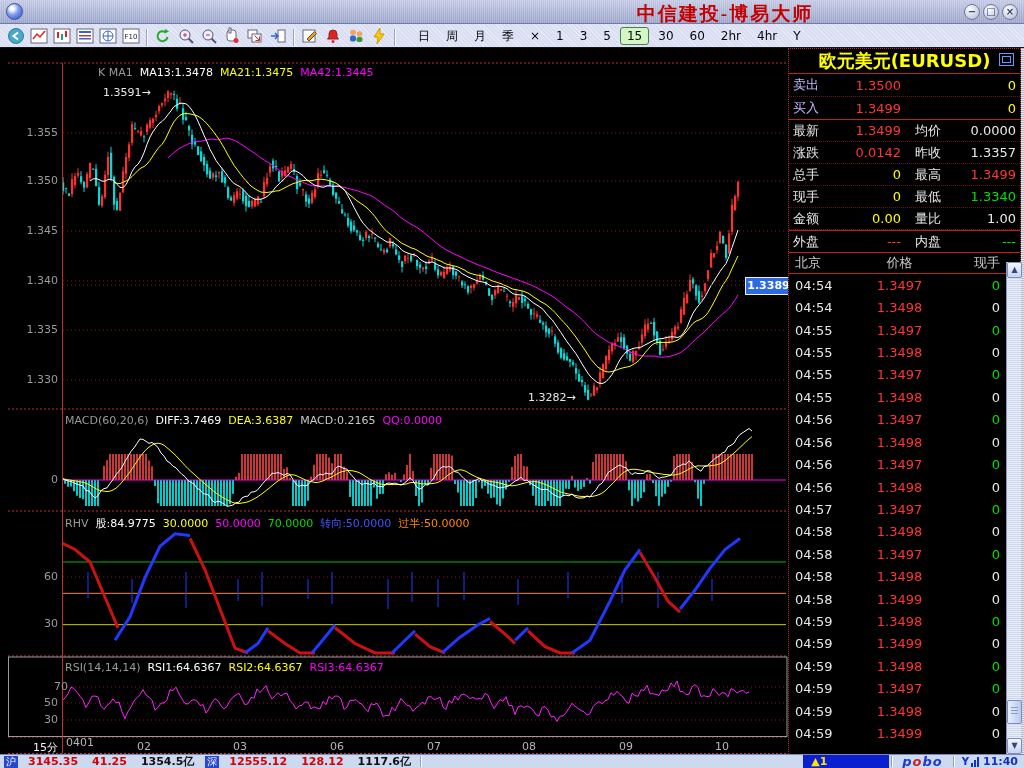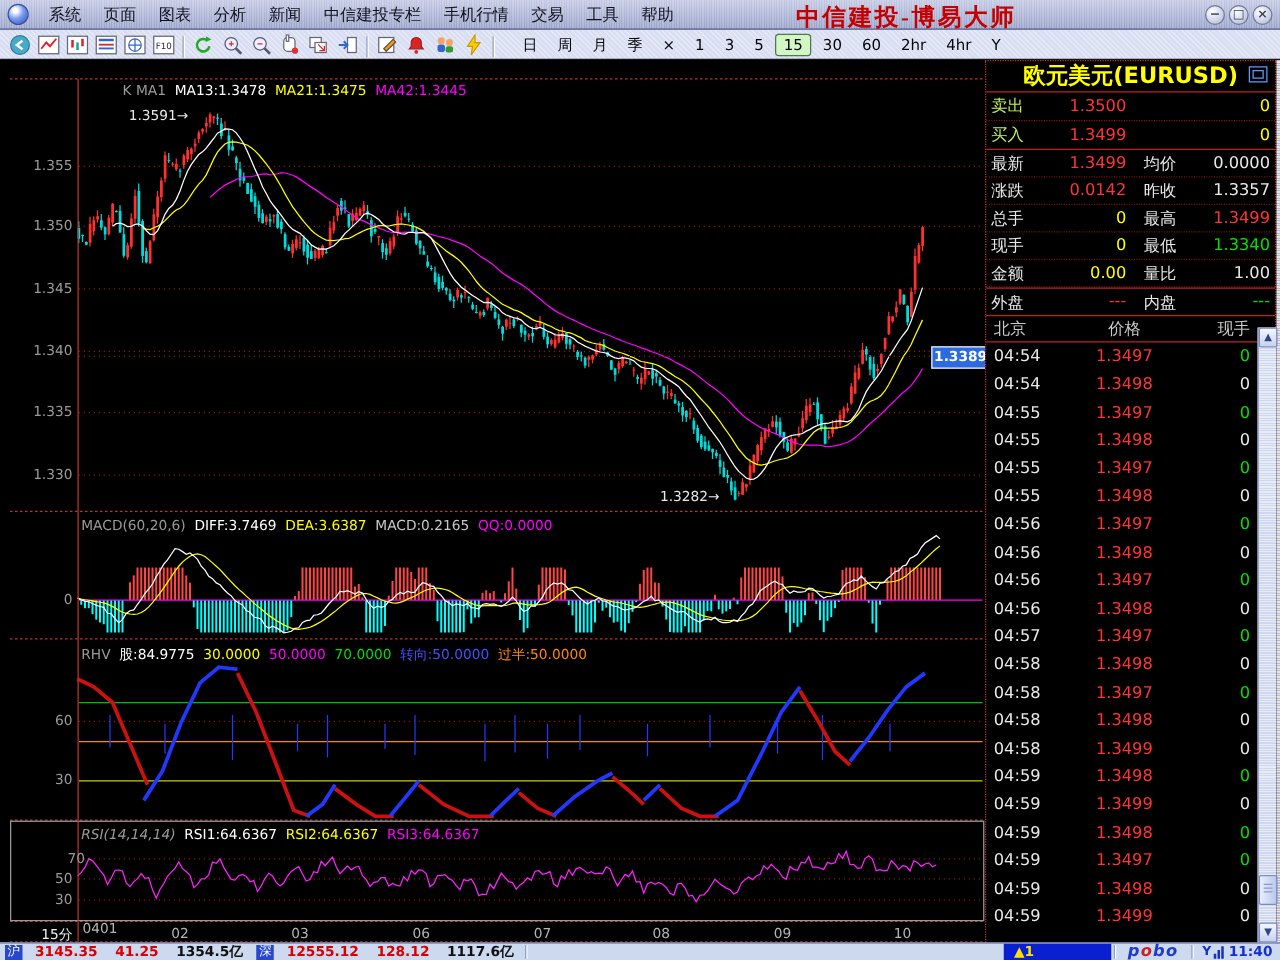--- a/index.html
+++ b/index.html
@@ -52,21 +52,21 @@
   .quote-panel{position:absolute;left:788px;top:48px;width:233px;height:706px;background:#000;
     box-sizing:border-box;border-left:1px dotted #c03030;border-right:1px dotted #c03030;border-top:1px dotted #c03030;
     color:#e8e8e8;font-size:13px;}
   .qp-title{height:24px;line-height:23px;text-align:center;color:#ffff00;font-weight:bold;font-size:18px;
     border-bottom:1px solid #c02020;position:relative;}
   .qp-expand{position:absolute;right:6px;top:4px;width:15px;height:13px;border:1px solid #5f9bff;
     box-sizing:border-box;display:block;}
   .qp-expand i{position:absolute;left:2px;top:2px;right:2px;bottom:2px;border:1px solid #5f9bff;display:block;}
   .qrow{display:grid;grid-template-columns:46px 62px 1fr;align-items:center;height:22px;
     border-bottom:1px dotted #7a1515;padding:0 4px;}
-  .qrow .ql{color:#bef264;} .qrow .qv{text-align:right;}
+  .qrow .ql{color:#c4b5fd;} .qrow .qv{text-align:right;}
   .qrow2{display:grid;grid-template-columns:42px 66px 14px 42px 1fr;align-items:center;height:21px;
     border-bottom:1px dotted #6a1212;padding:0 4px;}
   .qrow2 .qv{text-align:right;}
   .solid-b{border-bottom:1px solid #c02020 !important;}
   .tick-header{display:grid;grid-template-columns:60px 1fr 56px;height:20px;align-items:center;
     color:#c9c9c9;padding:0 20px 0 6px;border-bottom:1px solid #c02020;}
   .tick-header .th-c{text-align:center;} .tick-header .th-r{text-align:right;}
   .tick-rows{display:flex;flex-direction:column;height:471px;padding:0 20px 0 6px;}
   .tick-row{flex:1;display:grid;grid-template-columns:60px 1fr 56px;align-items:center;font-size:13px;}
   .tick-row .tr-p{text-align:center;color:#ff3434;}
@@ -95,32 +95,20 @@
   .sig b{width:2px;background:#1430c8;display:block;}
   .sig .y{color:#1430c8;font-size:10px;line-height:10px;font-weight:bold;margin-right:1px;}
 </style>
 </head>
 <body>
 
 <div id="app">
 
   <div class="titlebar">
     <span class="app-icon"></span>
-    <nav id="menu-bar" style="display:flex;">
-        <span class="menu-item">系统</span>
-        <span class="menu-item">页面</span>
-        <span class="menu-item">图表</span>
-        <span class="menu-item">分析</span>
-        <span class="menu-item">新闻</span>
-        <span class="menu-item">中信建投专栏</span>
-        <span class="menu-item">手机行情</span>
-        <span class="menu-item">交易</span>
-        <span class="menu-item">工具</span>
-        <span class="menu-item">帮助</span>
-      </nav>
     <span class="window-title">中信建投-博易大师</span>
     <span class="winbtns" id="win-btns">
         <span class="winbtn">−</span>
         <span class="winbtn">□</span>
         <span class="winbtn">×</span>
       </span>
   </div>
 
   <div class="toolbar">
     <span id="tool-icons" style="display:flex;align-items:flex-end;">
@@ -1024,21 +1012,21 @@
       <div class="ov xlab" style="left: 233px; top: 740px;">03</div>
       <div class="ov xlab" style="left: 330px; top: 740px;">06</div>
       <div class="ov xlab" style="left: 427px; top: 740px;">07</div>
       <div class="ov xlab" style="left: 522px; top: 740px;">08</div>
       <div class="ov xlab" style="left: 619px; top: 740px;">09</div>
       <div class="ov xlab" style="left: 715px; top: 740px;">10</div>
       <div class="ov ylab" style="left: 8px; top: 740px; color: rgb(240, 240, 240); width: 50px;">15分</div>
       <div class="ov ind-row" style="left: 65px; top: 66px; margin-left: 33px;"><span style="color: rgb(154, 154, 154);">K  MA1</span><span style="color: rgb(255, 255, 255);">MA13:1.3478</span><span style="color: rgb(255, 255, 0);">MA21:1.3475</span><span style="color: rgb(255, 0, 255);">MA42:1.3445</span></div>
       <div class="ov ind-row" style="left: 65px; top: 414px;"><span style="color: rgb(154, 154, 154);">MACD(60,20,6)</span><span style="color: rgb(255, 255, 255);">DIFF:3.7469</span><span style="color: rgb(255, 255, 0);">DEA:3.6387</span><span style="color: rgb(200, 200, 200);">MACD:0.2165</span><span style="color: rgb(255, 0, 255);">QQ:0.0000</span></div>
       <div class="ov ind-row" style="left: 65px; top: 516px;"><span style="color: rgb(154, 154, 154);">RHV</span><span style="color: rgb(255, 255, 255);">股:84.9775</span><span style="color: rgb(255, 255, 0);">30.0000</span><span style="color: rgb(255, 0, 255);">50.0000</span><span style="color: rgb(0, 221, 0);">70.0000</span><span style="color: rgb(68, 80, 255);">转向:50.0000</span><span style="color: rgb(255, 136, 0);">过半:50.0000</span></div>
-      <div class="ov ind-row" style="left: 65px; top: 661px;"><span style="color: rgb(154, 154, 154); font-style: italic;">RSI(14,14,14)</span><span style="color: rgb(255, 255, 255);">RSI1:64.6367</span><span style="color: rgb(255, 255, 0);">RSI2:64.6367</span><span style="color: rgb(255, 0, 255);">RSI3:64.6367</span></div>
+      <div class="ov ind-row" style="left: 65px; top: 661px;"><span style="color: rgb(154, 154, 154);">RSI(14,14,14)</span><span style="color: rgb(255, 255, 255);">RSI1:64.6367</span><span style="color: rgb(255, 255, 0);">RSI2:64.6367</span><span style="color: rgb(255, 0, 255);">RSI3:64.6367</span></div>
       <div class="ov " style="left: 103px; top: 86px; color: rgb(232, 232, 232);">1.3591→</div>
       <div class="ov " style="left: 528px; top: 391px; color: rgb(232, 232, 232);">1.3282→</div>
     </div>
   <div class="price-tag">1.3389</div>
 
   <div class="quote-panel">
     <div class="qp-title">
       <span>欧元美元(EURUSD)</span>
       <span class="qp-expand">
           <i></i>

